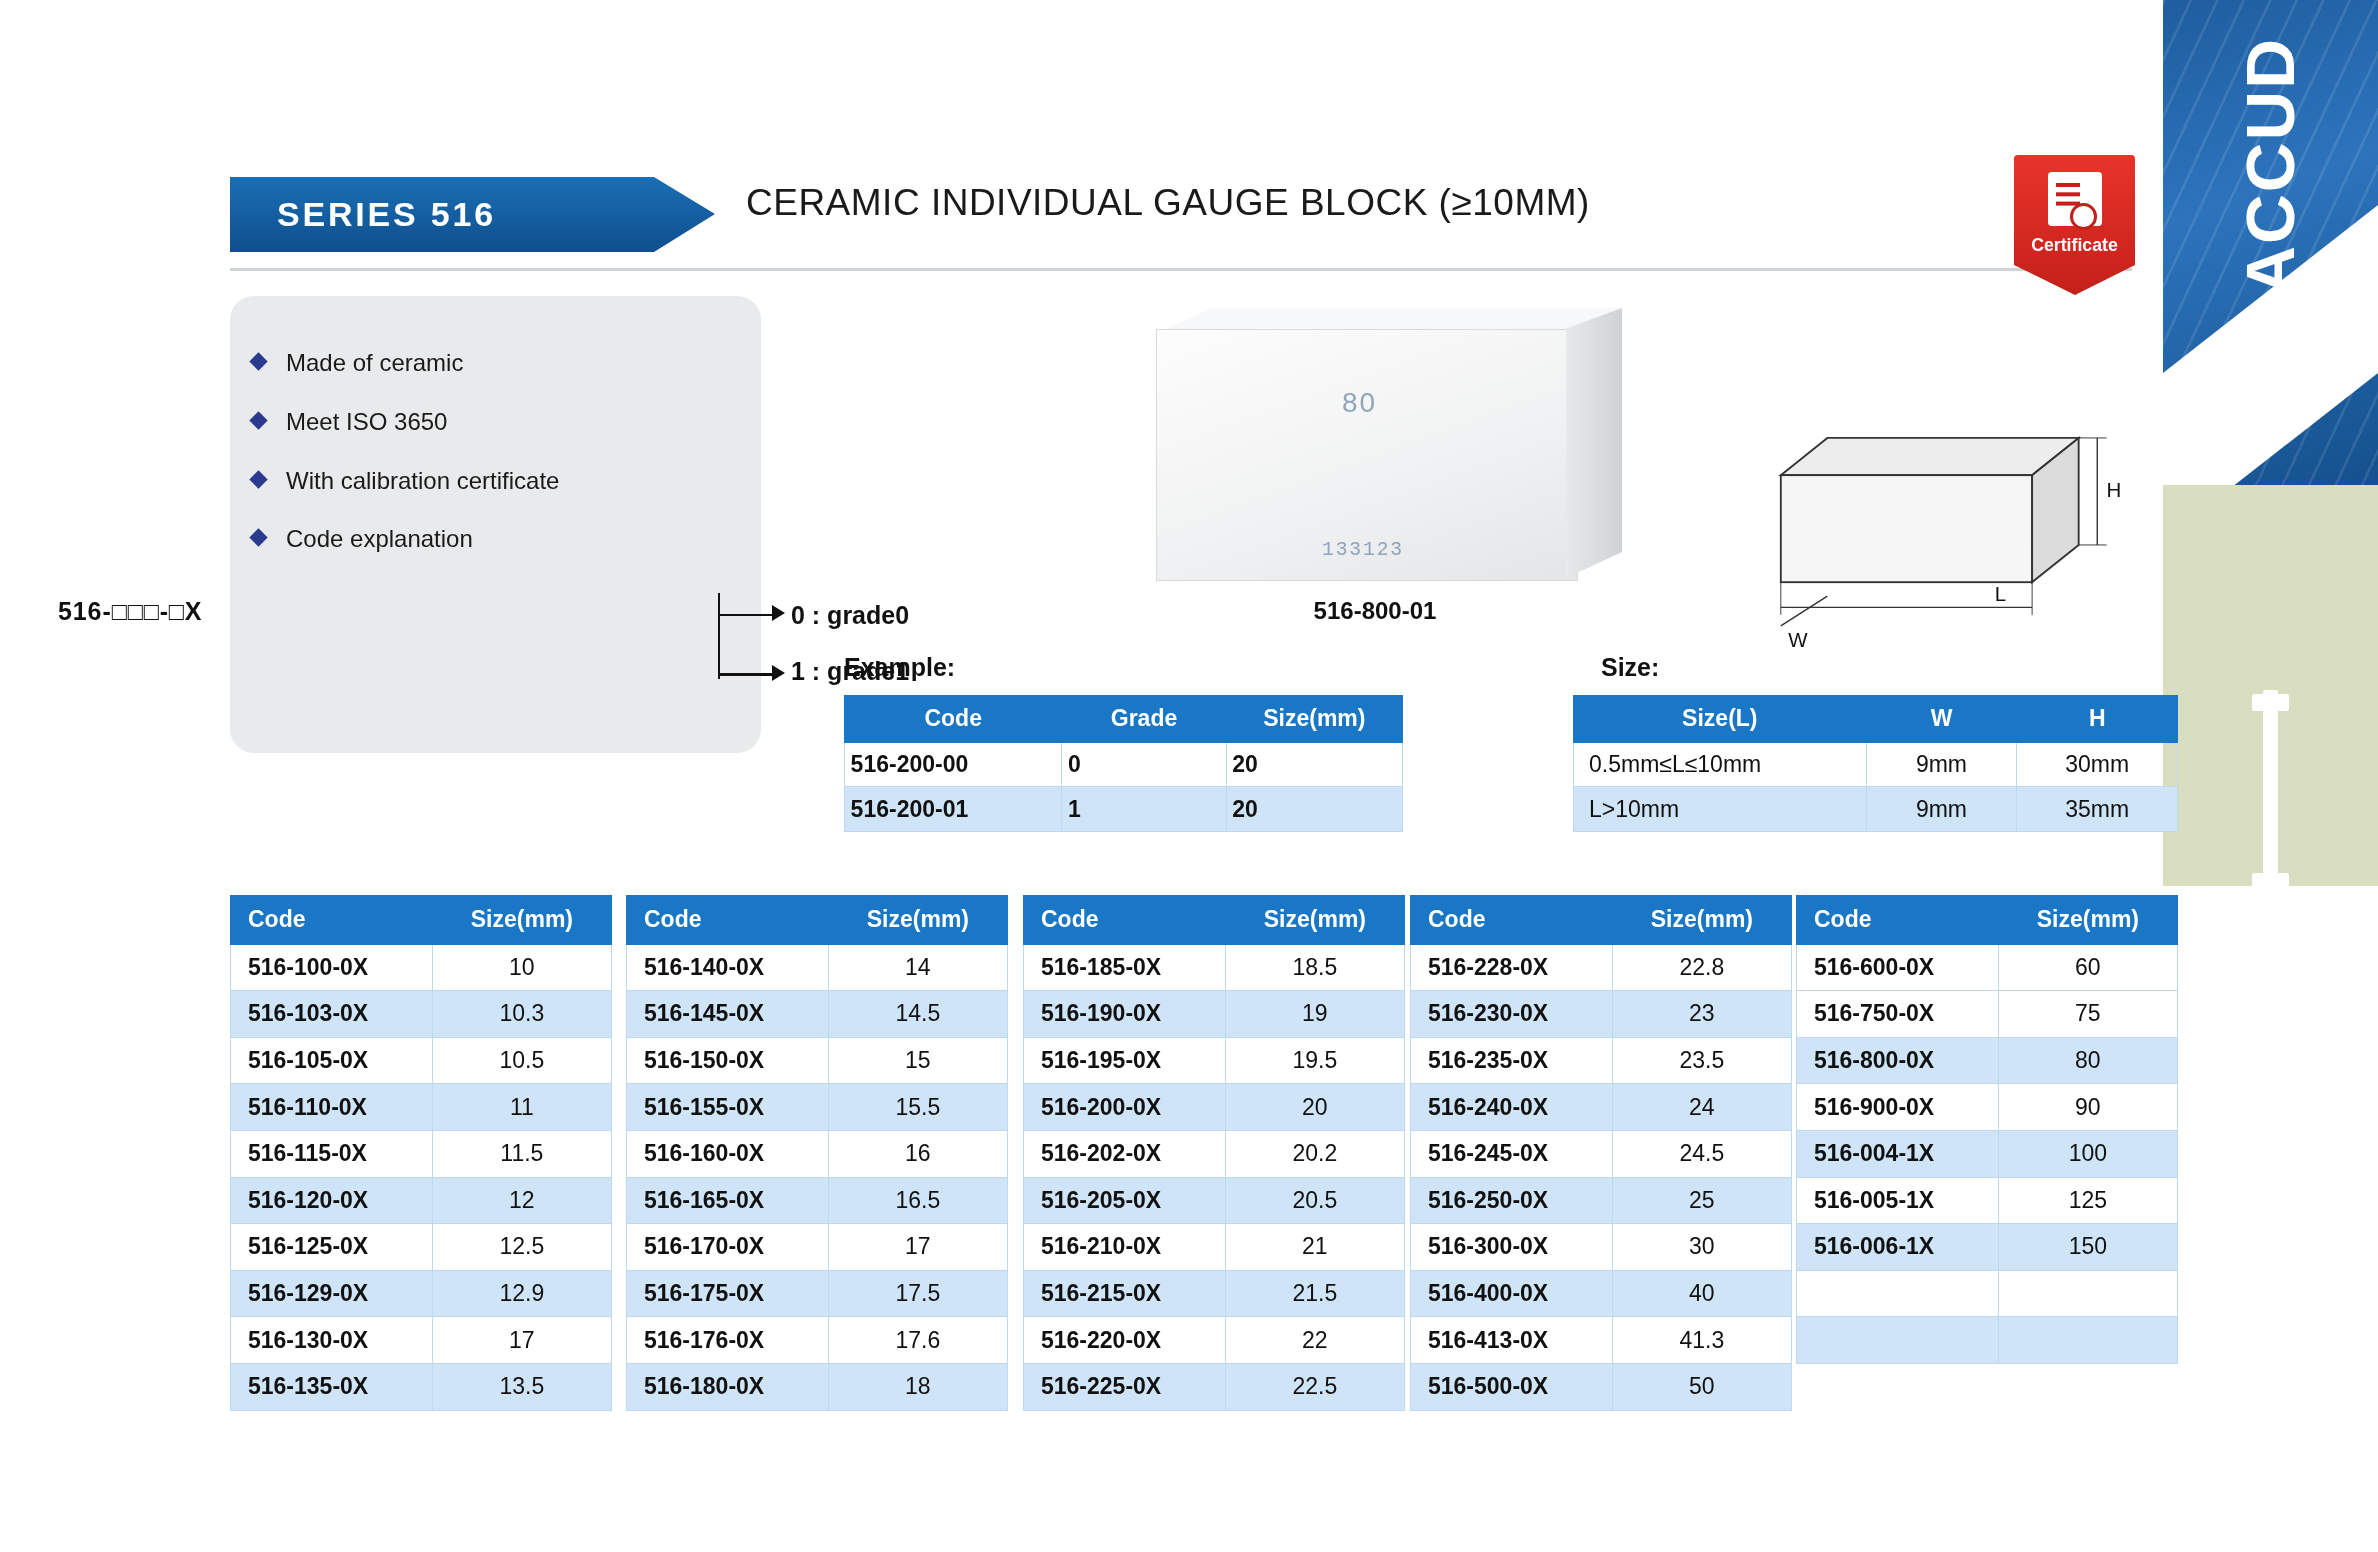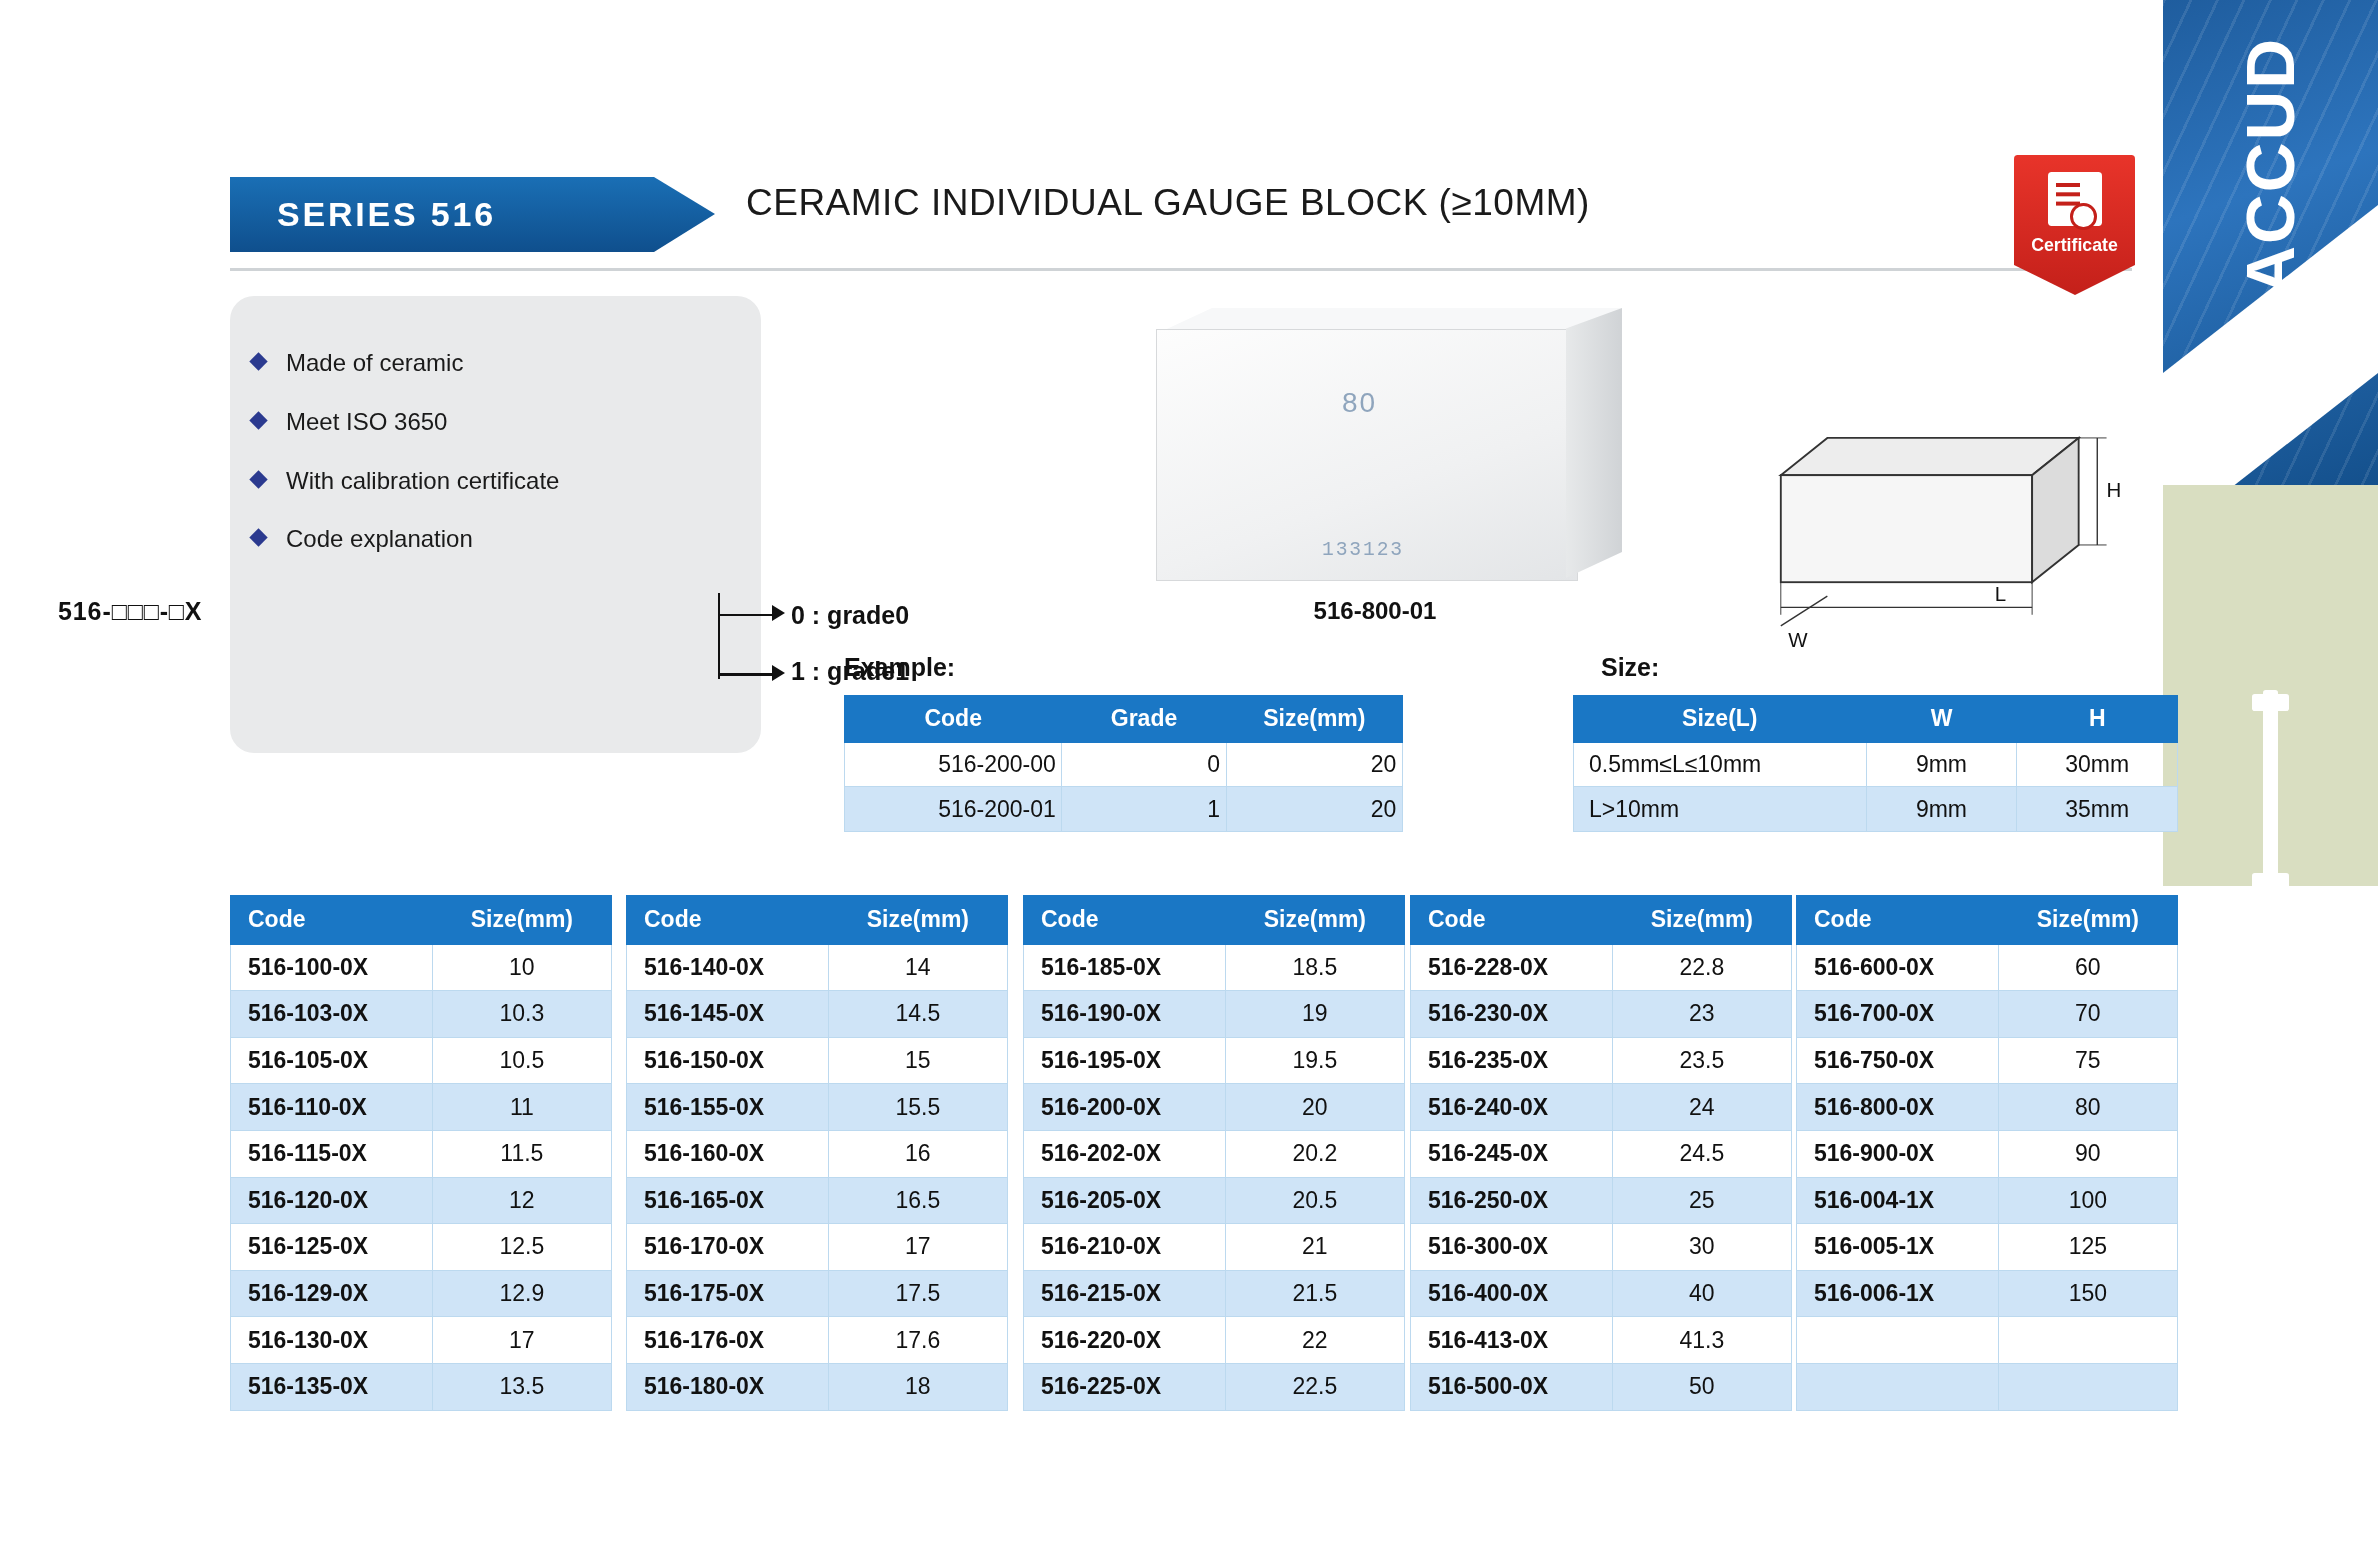--- a/index.html
+++ b/index.html
@@ -73,21 +73,21 @@
   
   .dim{position:absolute;left:1771px;top:410px;width:364px;height:242px;}
   .dim svg{display:block;}
 
   
   table{border-collapse:collapse;}
   .tbl{position:absolute;font-size:23px;}
   .tbl th{background:#1a77c5;color:#fff;font-weight:bold;padding:9.3px 5.6px;border:0.9px solid #1a77c5;}
   .tbl td{padding:8.4px 5.6px;border:0.9px solid #bcd9ef;text-align:center;color:#111;}
   .tbl tr.alt td{background:#cfe4f7;}
-  .tbl td.code{font-weight:normal;text-align:right;}
+  .tbl td.code{font-weight:bold;text-align:left;}
   .lbl{position:absolute;font-size:25px;font-weight:bold;color:#111;}
 
   
   #tbl-example{left:844px;top:695px;width:559px;}
   #tbl-example th:nth-child(1){width:224px;}
   #tbl-example th:nth-child(2){width:163px;}
   #tbl-example th:nth-child(3){width:172px;}
   
   #tbl-size{left:1573px;top:695px;width:605px;}
   #tbl-size th:nth-child(1){width:308px;}
@@ -448,24 +448,20 @@
       <tr>
     <th>Code</th>
     <th>Size(mm)</th>
   </tr>
     </thead>
   <tbody>
     <tr>
         <td class="code">516-600-0X</td>
         <td>60</td>
       </tr>
-    <tr class="alt">
-        <td class="code">516-700-0X</td>
-        <td>70</td>
-      </tr>
     <tr>
         <td class="code">516-750-0X</td>
         <td>75</td>
       </tr>
     <tr class="alt">
         <td class="code">516-800-0X</td>
         <td>80</td>
       </tr>
     <tr>
         <td class="code">516-900-0X</td>

